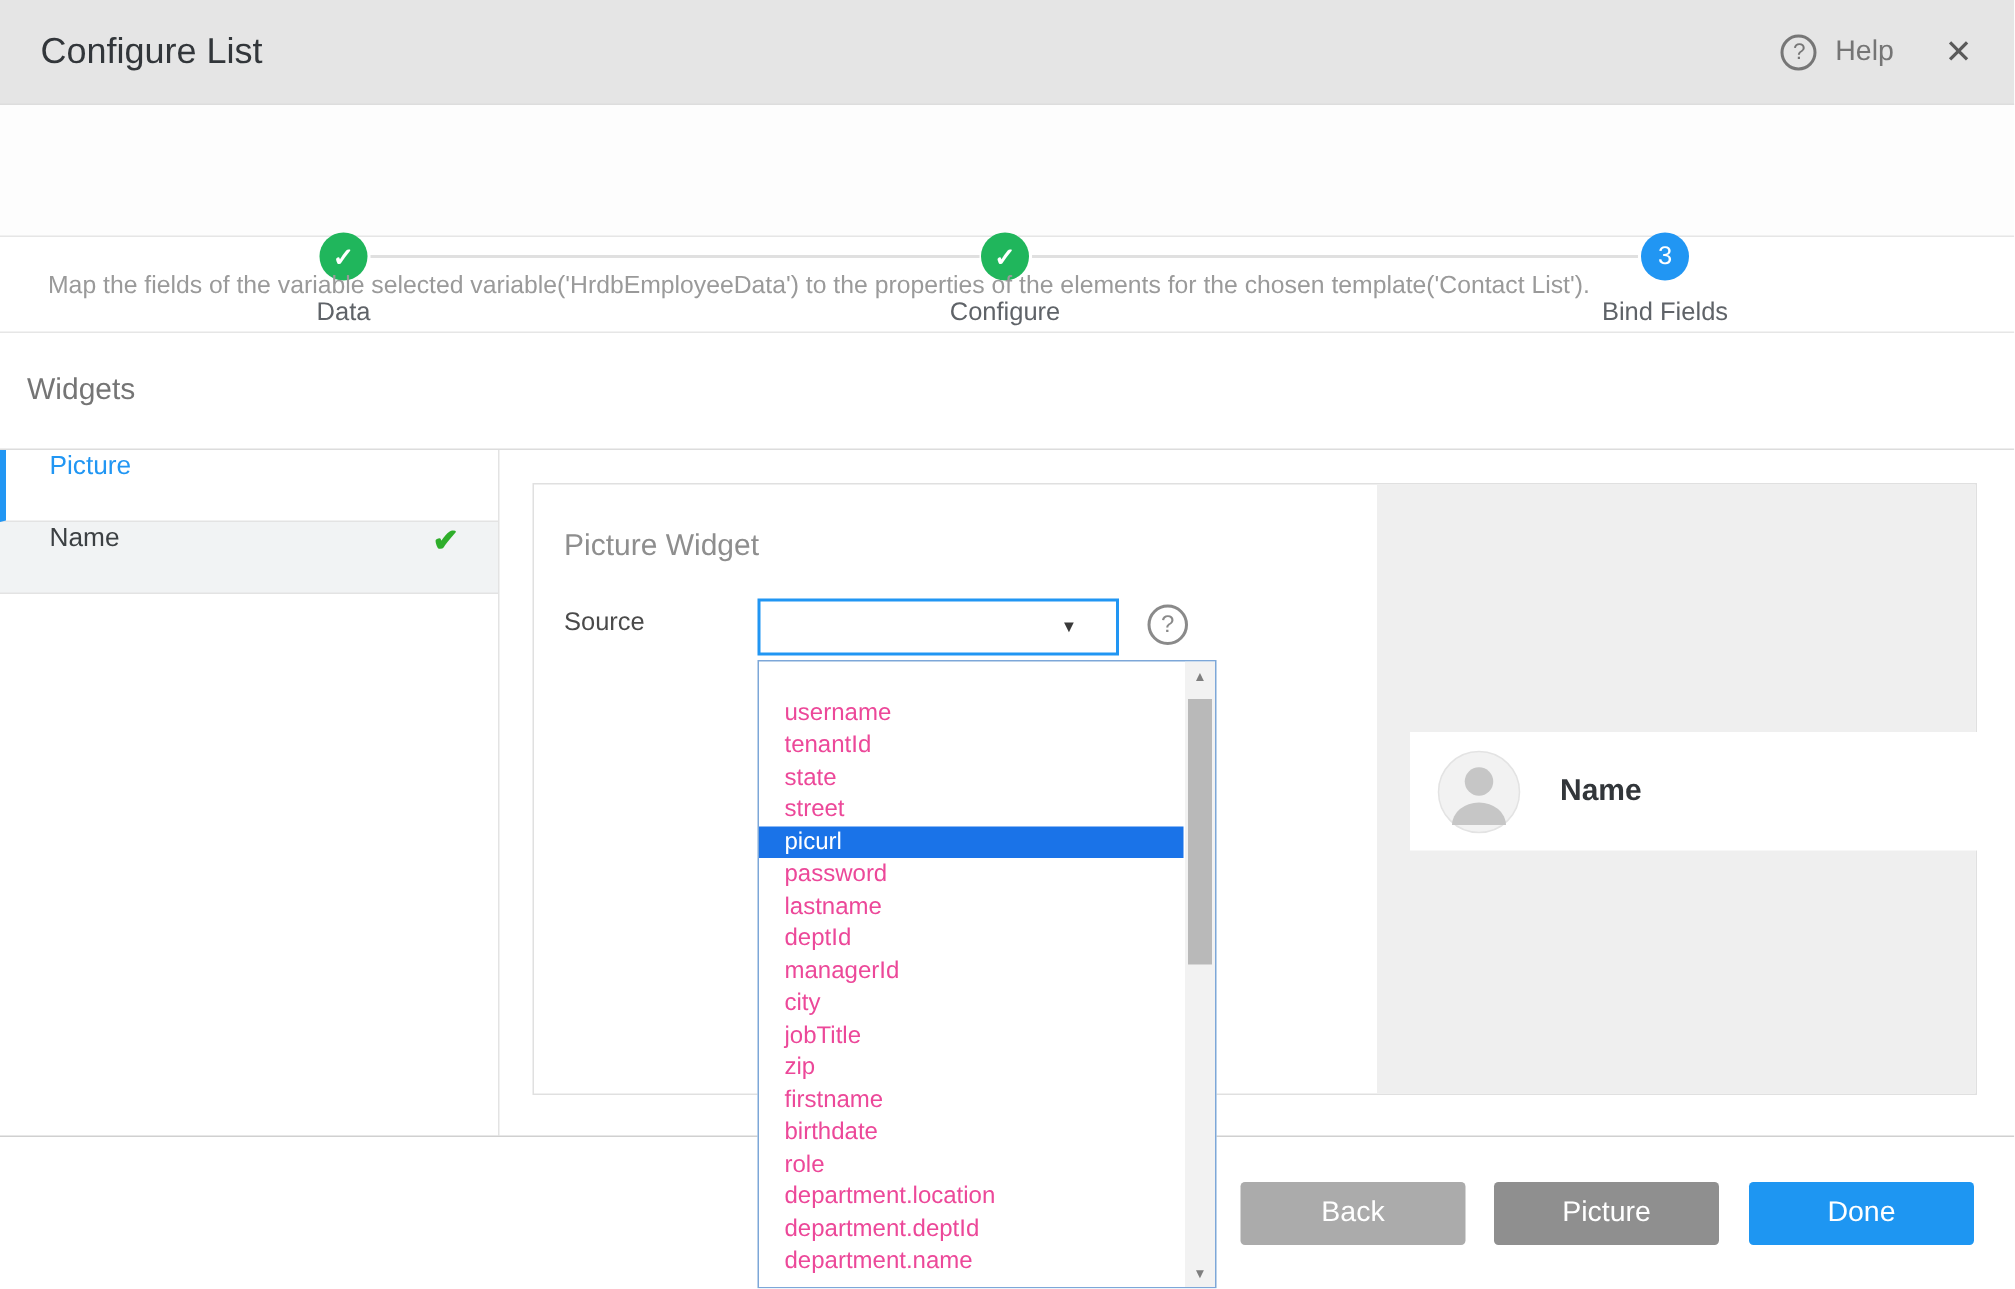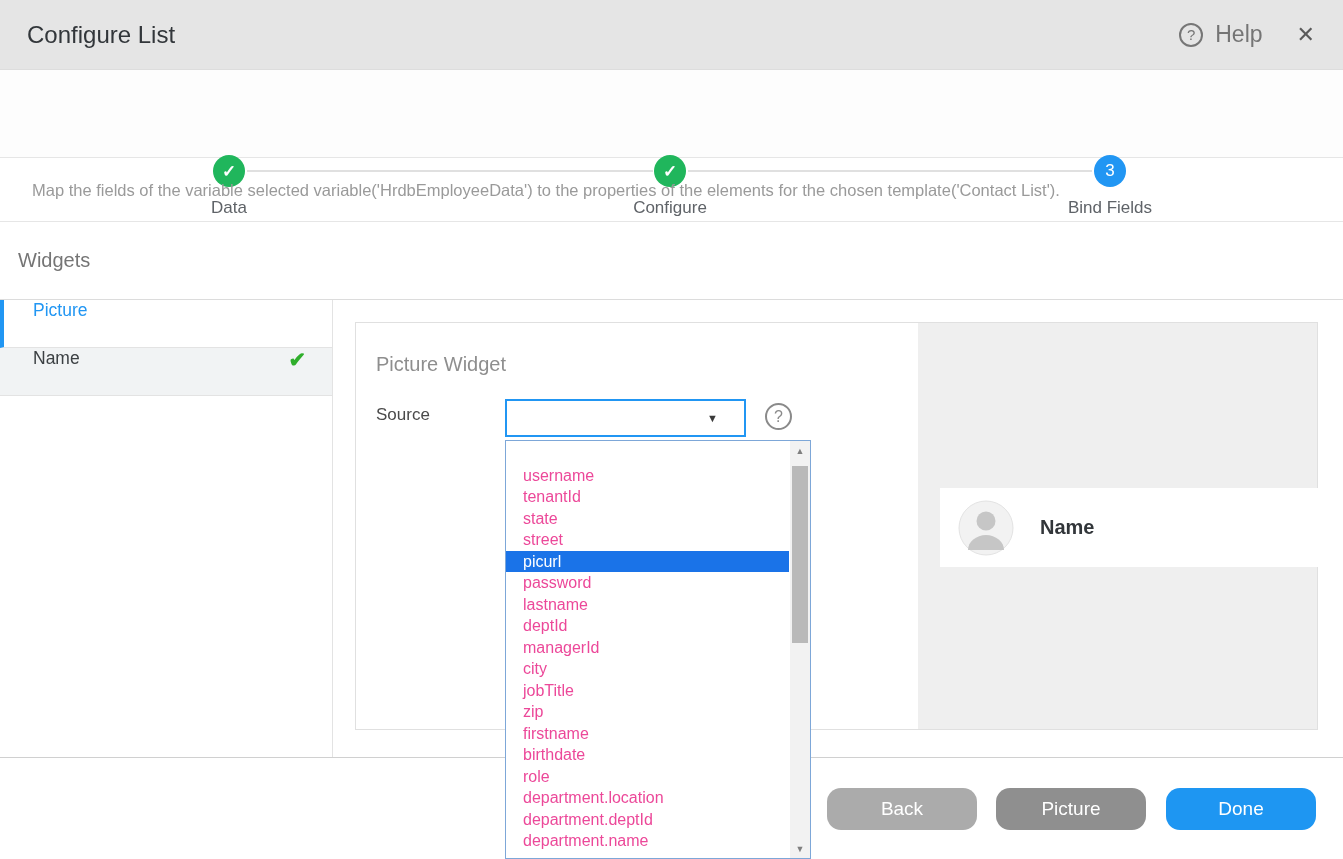--- a/index.html
+++ b/index.html
@@ -15,21 +15,21 @@
     position:absolute; left:0; top:0; width:1343px; height:70px;
     background:#e5e5e5; border-bottom:1px solid #ddd;
     display:flex; align-items:center;
   }
   .hdr-title { font-size:24px; color:#32363a; margin-left:27px; }
   .hdr-right { position:absolute; right:28px; display:flex; align-items:center; gap:12px; }
   .q-circle {
     width:24px; height:24px; border:2px solid #767676; border-radius:50%;
     color:#767676; font-size:15px; display:flex; align-items:center; justify-content:center;
   }
-  .hdr-help-label { font-size:23px; color:#757575; margin-right:22px; }
+  .hdr-help-label { font-size:19px; color:#757575; margin-right:22px; }
   .hdr-close { font-size:22px; color:#5a5a5a; cursor:pointer; line-height:1; }
 
   
   .stepper {
     position:absolute; left:0; top:70px; width:1343px; height:88px;
     background:#fdfdfd; border-bottom:1px solid #e6e6e6;
   }
   .step-line { position:absolute; top:100px; height:2px; background:#e0e0e0; }
   .line1 { left:247px; width:406px; }
   .line2 { left:688px; width:404px; }
@@ -93,21 +93,21 @@
   .card {
     position:absolute; left:940px; top:488px; width:378px; height:79px;
     background:#fff; display:flex; align-items:center;
   }
   .avatar { position:absolute; left:18px; top:12px; width:56px; height:56px; }
   .card-label { position:absolute; left:100px; font-size:20px; font-weight:bold; color:#32363a; }
 
   
   .footer-divider { position:absolute; left:0; top:757px; width:1343px; height:1px; background:#d0d0d0; }
   .btn {
-    position:absolute; top:788px; width:150px; height:42px; border:none; border-radius:14px;
+    position:absolute; top:788px; width:150px; height:42px; border:none; border-radius:3px;
     color:#fff; font-size:19px; font-family:inherit; cursor:pointer;
     display:flex; align-items:center; justify-content:center;
   }
   .btn-back   { left:827px;  background:#ababab; }
   .btn-cancel { left:996px;  background:#8f8f8f; }
   .btn-done   { left:1166px; background:var(--done); }
 
   
   .dropdown {
     position:absolute; left:505px; top:440px; width:306px; height:419px;

